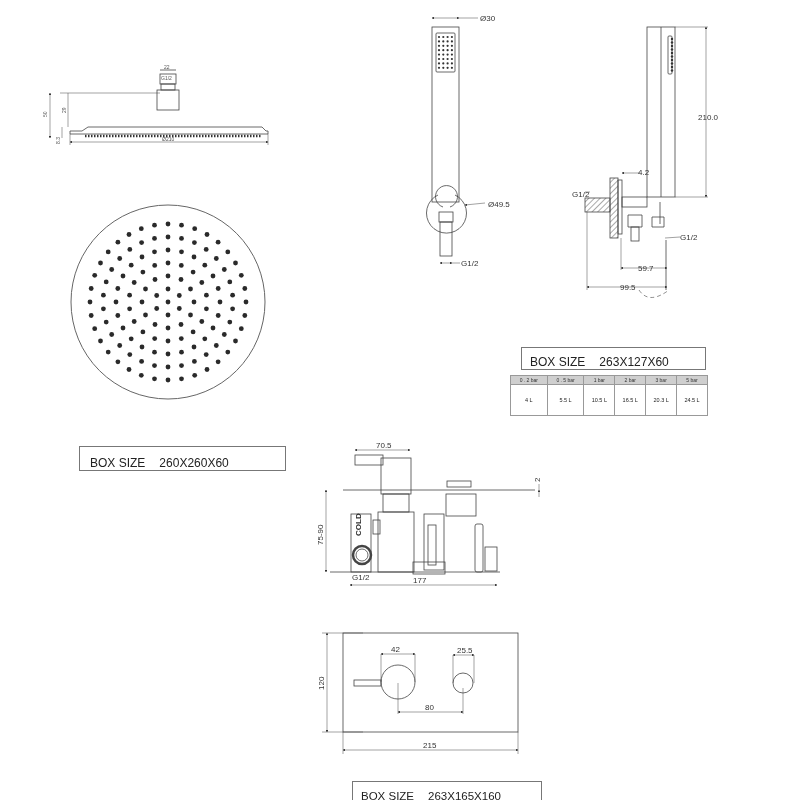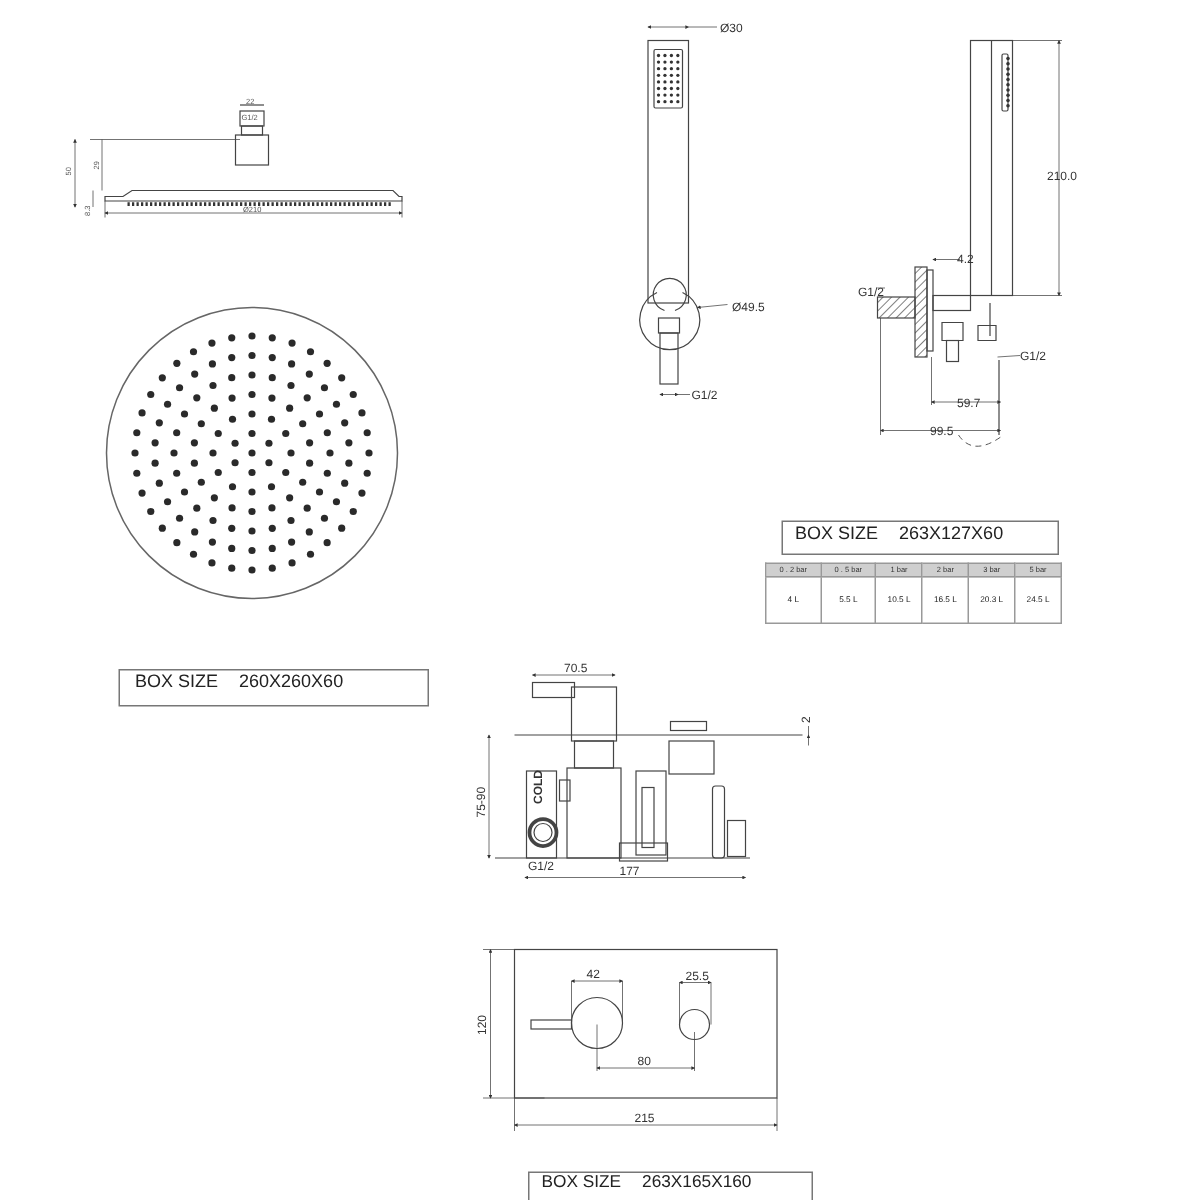--- a/index.html
+++ b/index.html
@@ -3,21 +3,21 @@
 <meta charset="utf-8">
 <style>
   html, body { margin:0; padding:0; background:#ffffff; }
   body { width:800px; height:800px; position:relative; overflow:hidden;
          font-family:"Liberation Sans", sans-serif; color:#222; }
   svg.draw { position:absolute; left:0; top:0; }
   .dim { font-family:"Liberation Sans", sans-serif; font-size:8px; fill:#333; }
   .dim-s { font-family:"Liberation Sans", sans-serif; font-size:5px; fill:#555; }
   .box-label { position:absolute; border:1px solid #777; background:#fff;
                font-family:"Liberation Sans", sans-serif; color:#222;
-               box-sizing:border-box; display:flex; align-items:flex-start; white-space:pre; }
+               box-sizing:border-box; display:flex; align-items:flex-end; white-space:pre; }
   .box1 { left:79px; top:446px; width:207px; height:25px; font-size:12px; padding-left:10px; }
   .box2 { left:521px; top:347px; width:185px; height:23px; font-size:12px; padding-left:8px; }
   .box3 { left:352px; top:781px; width:190px; height:22px; font-size:11.5px; padding-left:8px; }
   .box-label .k { margin-right:14px; }
   .flow-table { position:absolute; left:510px; top:375px; width:198px; border-collapse:collapse;
                 font-family:"Liberation Sans", sans-serif; }
   .flow-table th { background:#cfcfcf; font-size:5px; font-weight:normal; height:8px;
                    border:1px solid #999; color:#333; padding:0; }
   .flow-table td { font-size:5.5px; height:30px; border:1px solid #999; text-align:center; color:#222; padding:0; }
 </style>

